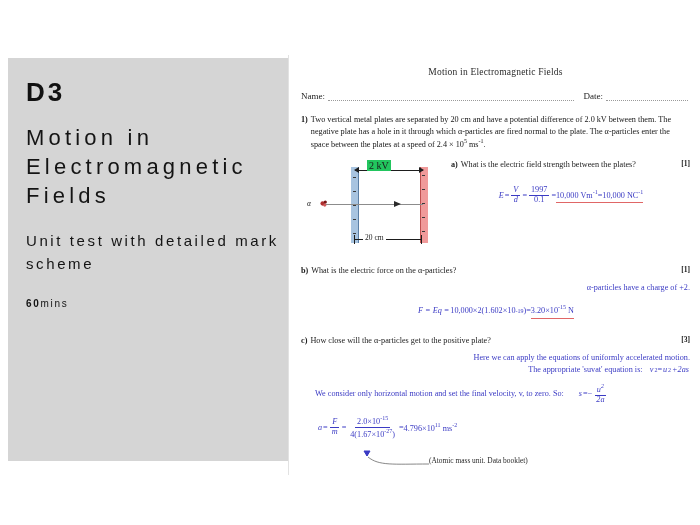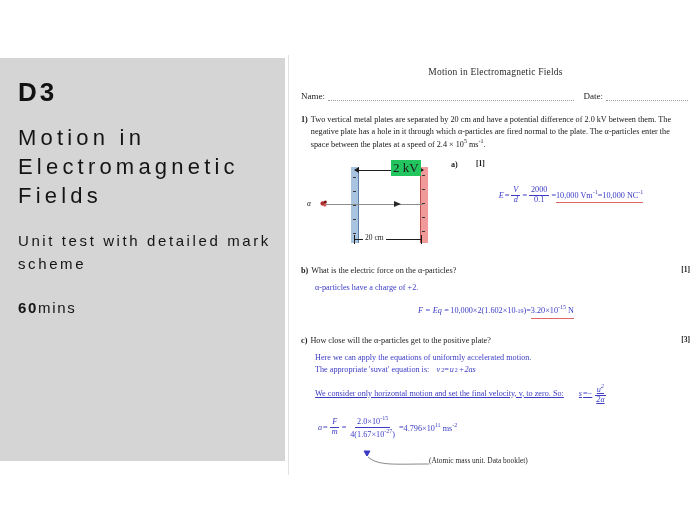--- a/index.html
+++ b/index.html
@@ -16,21 +16,21 @@
   .page {
     position: relative;
     width: 700px;
     height: 525px;
     background: #ffffff;
   }
 
   
   .promo {
     position: absolute;
-    left: 0;
+    left: 8px;
     top: 58px;
     width: 285px;
     height: 403px;
     background: #d5d5d5;
     box-sizing: border-box;
     padding: 20px 14px 0 18px;
   }
   .promo-code {
     font-family: "Liberation Sans", sans-serif;
     font-weight: bold;
@@ -52,21 +52,21 @@
   .promo-sub {
     font-family: "Liberation Sans", sans-serif;
     font-size: 15px;
     letter-spacing: 2.6px;
     color: #141414;
     line-height: 1.5;
     margin: 0 0 22px 0;
   }
   .promo-meta {
     font-family: "Liberation Sans", sans-serif;
-    font-size: 15px;
+    font-size: 10px;
     letter-spacing: 1.7px;
     color: #141414;
     line-height: 1.42;
     margin: 0 0 34px 0;
   }
   .promo-meta b { font-weight: bold; }
   .promo-formats {
     font-family: "Liberation Sans", sans-serif;
     font-size: 20px;
     letter-spacing: 2.4px;
@@ -162,24 +162,23 @@
     position: absolute;
     top: -2.5px;
     border-top: 3px solid transparent;
     border-bottom: 3px solid transparent;
   }
   .dim-2kv::before { left: -1px; border-right: 5px solid #1d1d1d; }
   .dim-2kv::after { right: -1px; border-left: 5px solid #1d1d1d; }
   .lbl-2kv {
     position: absolute;
     left: 60px; top: 1px;
-    font-size: 13px;
+    font-size: 10px;
     background: #22c55e;
     padding: 0 2px;
-    margin-left: 24px;
   }
   .dim-20cm {
     position: absolute;
     left: 47px; top: 80px;
     width: 68px; height: 1px;
     background: #1d1d1d;
   }
   .dim-20cm::before, .dim-20cm::after {
     content: "";
     position: absolute;
@@ -262,21 +261,21 @@
   .frac .den { padding: 0 2px; }
   .ans {
     border-bottom: 1.3px solid #e06666;
     padding-bottom: 1px;
   }
   .sup { font-size: 6px; vertical-align: super; }
 
   .spacer-a { height: 16px; }
   .q-b { margin-top: 14px; }
   .q-c { margin-top: 16px; }
-  .work-indent { padding-left: 14px; margin-top: 6px; }
+  .work-indent { padding-left: 14px; margin-top: 6px; text-align: right; }
   .work-eqline { margin-top: 9px; text-align: center; }
 
   .annot-wrap { position: relative; height: 30px; margin-top: 2px; }
   .annot-text {
     position: absolute;
     left: 128px; top: 14px;
     font-size: 7.4px;
     color: #2a2a2a;
     font-family: "Liberation Serif", serif;
   }
@@ -355,36 +354,37 @@
           <div class="dim-2kv"></div>
           <span class="lbl-2kv">2 kV</span>
 
           <div class="dim-20cm"></div>
           <span class="lbl-20cm">20 cm</span>
         </div>
 
         <div class="part-a">
           <div class="part-line">
             <span class="part-letter">a)</span>
+            <span class="part-q">What is the electric field strength between the plates?</span>
             <span class="marks">[1]</span>
           </div>
 
           <div class="spacer-a"></div>
 
           <div class="work work-center">
             <span class="eq">
               <i>E</i>
               <span>=</span>
               <span class="frac">
                 <span class="num" style="font-style:italic">V</span>
                 <span class="den" style="font-style:italic">d</span>
               </span>
               <span>=</span>
               <span class="frac">
-                <span class="num">2000</span>
+                <span class="num">1997</span>
                 <span class="den">0.1</span>
               </span>
               <span>=</span>
               <span class="ans"><span>10,000 Vm</span><span class="sup">-1</span><span>=</span><span>10,000 NC</span><span class="sup">-1</span></span>
             </span>
           </div>
         </div>
       </div>
 
       <div class="q-b">
@@ -419,21 +419,21 @@
             <span>The appropriate 'suvat' equation is:</span>
             &nbsp;&nbsp;<span class="eq">
                 <i>v</i>
                 <span class="sup">2</span>
                 <span>=</span>
                 <i>u</i>
                 <span class="sup">2</span>
                 <i>+2as</i>
               </span>
           </div>
-          <div style="margin-top:7px; display:flex; align-items:center;text-decoration:underline;">
+          <div style="margin-top:7px; display:flex; align-items:center;">
             <span>We consider only horizontal motion and set the final velocity, v, to zero. So:</span>
             <span class="eq" style="margin-left:14px;">
               <i>s</i>
               <span>=−</span>
               <span class="frac">
                 <span class="num" style="font-style:italic"><span>u</span><span class="sup">2</span></span>
                 <span class="den" style="font-style:italic">2a</span>
               </span>
             </span>
           </div>

